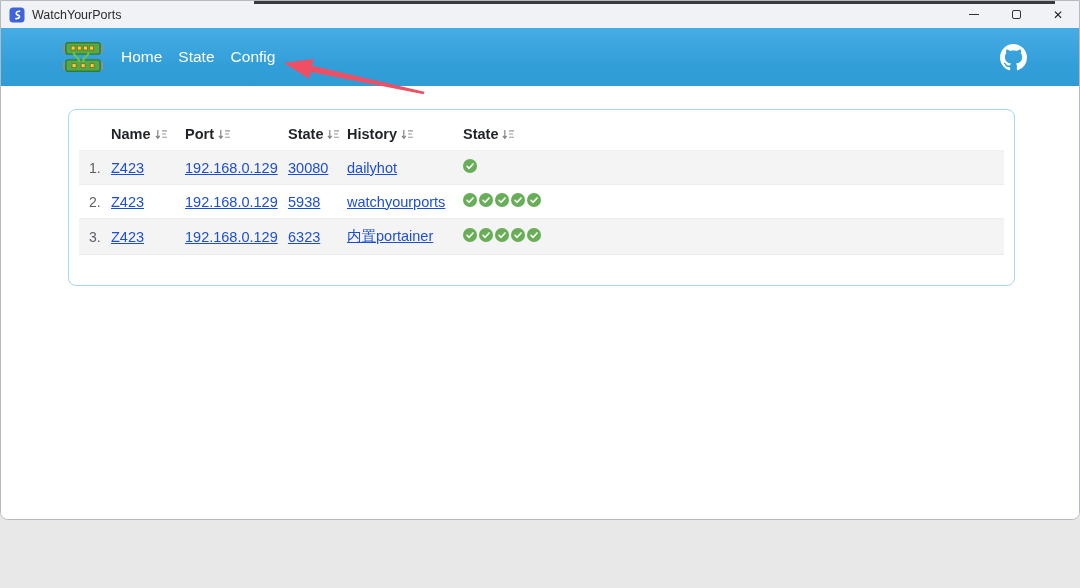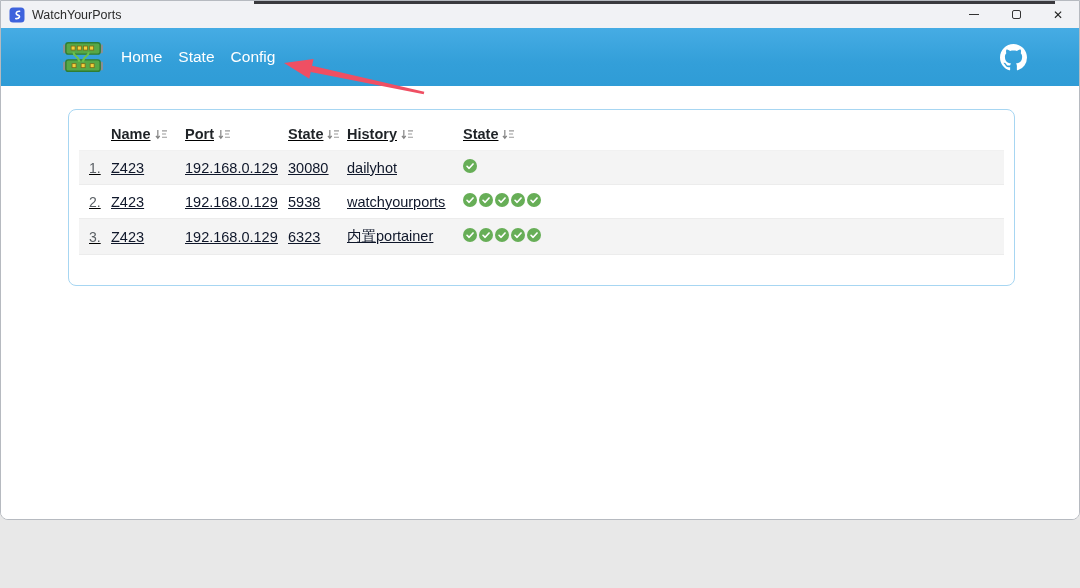--- a/index.html
+++ b/index.html
@@ -48,33 +48,33 @@
   .annotation-arrow { position: absolute; left: 269px; top: 52px; z-index: 50; pointer-events: none; }
 
   
   .content { position: relative; background: #fff; height: 503px; }
   .table-card {
     margin: 23px 0 0 67px; width: 947px; min-height: 177px;
     border: 1px solid #a7d6f2; border-radius: 8px;
     padding: 10px;
     background: #fff;
   }
-  table { border-collapse: collapse; width: 100%; margin-bottom: 6px; table-layout: fixed; text-decoration: underline; }
+  table { border-collapse: collapse; width: 100%; margin-bottom: 6px; table-layout: fixed; }
   col.c-idx { width: 26px; } col.c-name { width: 74px; } col.c-addr { width: 103px; }
   col.c-port { width: 59px; } col.c-pname { width: 116px; } col.c-state { width: auto; }
   th {
     text-align: left; font-size: 14.5px; font-weight: 700; color: #1f2327;
     padding: 6px 6px 8px 6px; white-space: nowrap; cursor: pointer;
   }
   th .sort-ic { margin-left: 4px; vertical-align: -1px; }
   td { font-size: 14.5px; padding: 8px 6px; border-bottom: 1px solid #ececec; white-space: nowrap; }
   tbody tr:first-child td { border-top: 1px solid #f1f1f1; }
   tbody tr:nth-child(odd) { background: #f4f4f4; }
   td.idx { color: #5a5f64; padding-left: 10px; font-size: 14px; }
-  a.cell-link { color: #0f172a; text-decoration: underline; cursor: pointer; }
+  a.cell-link { color: #1d4ed8; text-decoration: underline; cursor: pointer; }
   .checks { display: inline-flex; gap: 2px; align-items: center; }
   .checks svg { display: block; }
 
   
   .watermark {
     position: absolute; right: 16px; bottom: 5px;
     display: flex; align-items: center; gap: 6px;
     color: rgba(150,150,150,0.38); user-select: none; pointer-events: none;
   }
   .wm-badge {

